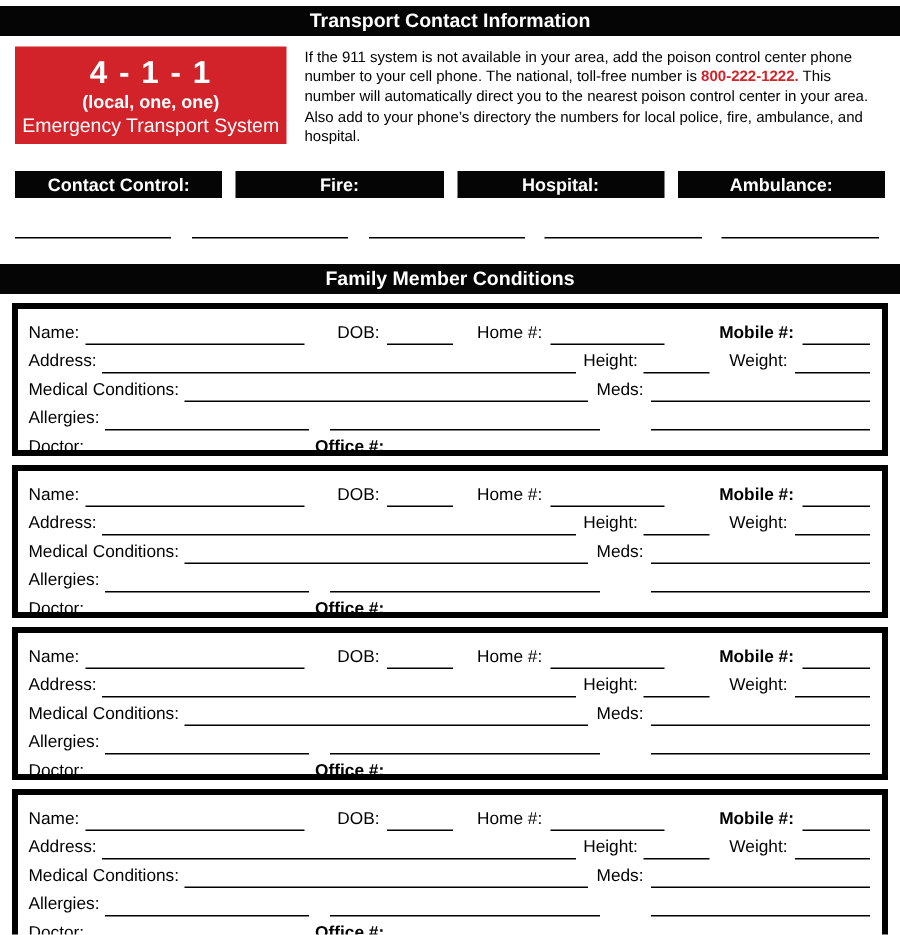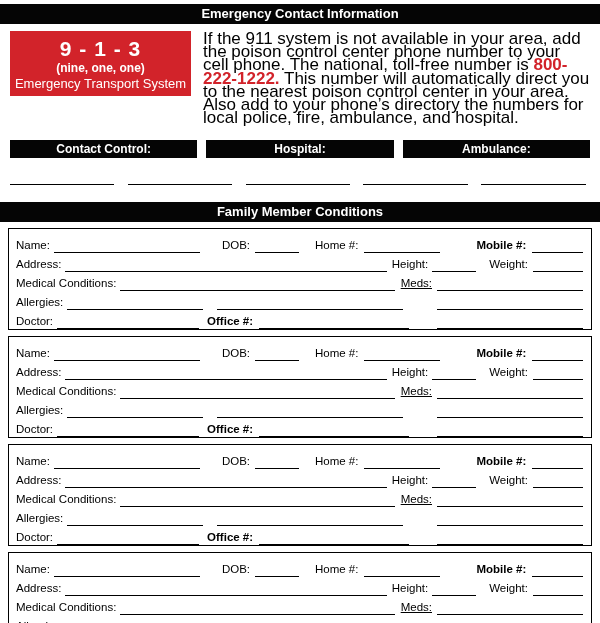--- a/index.html
+++ b/index.html
@@ -33,21 +33,21 @@
     background: var(--accent, #d2232a);
     color: #fff;
     text-align: center;
     padding-top: 5px;
   }
   .call-number { font-size: 21px; font-weight: bold; letter-spacing: 1px; line-height: 25px; }
   .call-phonetic { font-size: 12px; font-weight: bold; line-height: 15px; }
   .call-caption { font-size: 13px; font-weight: normal; line-height: 16px; }
   .intro-text {
     flex: 1;
-    font-size: 17px;
+    font-size: 10px;
     line-height: 13.2px;
     padding-top: 1px;
   }
   .phone-red { color: var(--accent, #d2232a); font-weight: bold; }
 
   
   .contact-row {
     display: flex;
     gap: 9px;
     margin: 16px 10px 0 10px;
@@ -75,21 +75,21 @@
     bottom: 0; left: 0;
     width: 96%;
     border-bottom: 1.6px solid #000;
   }
 
   .family-bar { margin-top: 17px; }
 
   
   .sections { margin: 0 8px; }
   .member-card {
-    border: 1px solid #000000;
+    border: 4px solid #000000;
     margin-top: 6px;
     height: 102px;
     padding: 5px 8px 0 7px;
     overflow: hidden;
   }
   .frow {
     display: flex;
     align-items: flex-end;
     height: 19px;
     font-size: 11.5px;
@@ -109,48 +109,49 @@
   .l-mobile { margin-left: 36px; font-weight: bold; }
   .b-mobile { flex: 1;      margin-left: 6px; }
   
   .b-address { flex: 1;     margin-left: 4px; }
   .l-height  { margin-left: 5px; }
   .b-height  { width: 44px; margin-left: 4px; }
   .l-weight  { margin-left: 13px; }
   .b-weight  { width: 50px; margin-left: 5px; }
   
   .b-medical { flex: 1;      margin-left: 4px; }
-  .l-meds    { margin-left: 6px; text-decoration: underline; }
+  .l-meds    { margin-left: 6px; }
   .b-meds    { width: 146px; margin-left: 5px; }
   
   .b-allergies  { width: 136px; margin-left: 4px; }
   .b-allergies2 { flex: 1;      margin-left: 14px; }
   .b-right      { width: 146px; margin-left: 34px; }
   
   .b-doctor { width: 142px; margin-left: 4px; }
   .l-office { margin-left: 8px; font-weight: bold; }
   .b-office { flex: 1;      margin-left: 6px; max-width: 150px; }
   .frow-doctor .b-right { margin-left: auto; }
 </style>
 </head>
 <body>
 
-<div class="bar top-bar">Emergency Contact Information</div>
+<div class="bar top-bar">Transport Contact Information</div>
 
 <div class="intro-row">
   <div class="call-box">
-    <div class="call-number">9 - 1 - 3</div>
-    <div class="call-phonetic">(nine, one, one)</div>
+    <div class="call-number">4 - 1 - 1</div>
+    <div class="call-phonetic">(local, one, one)</div>
     <div class="call-caption">Emergency Transport System</div>
   </div>
   <div class="intro-text"><span>If the 911 system is not available in your area, add the poison control center phone number to your cell phone. The national, toll-free number is </span><span class="phone-red">800-222-1222.</span><span> This number will automatically direct you to the nearest poison control center in your area. Also add to your phone’s directory the numbers for local police, fire, ambulance, and hospital.</span></div>
 </div>
 
 <div class="contact-row">
   <div class="contact-box">Contact Control:</div>
+  <div class="contact-box">Fire:</div>
   <div class="contact-box">Hospital:</div>
   <div class="contact-box">Ambulance:</div>
 </div>
 <div class="contact-lines">
   <div class="contact-line-cell">
       <span class="contact-blank"></span>
     </div>
   <div class="contact-line-cell">
       <span class="contact-blank"></span>
     </div>

